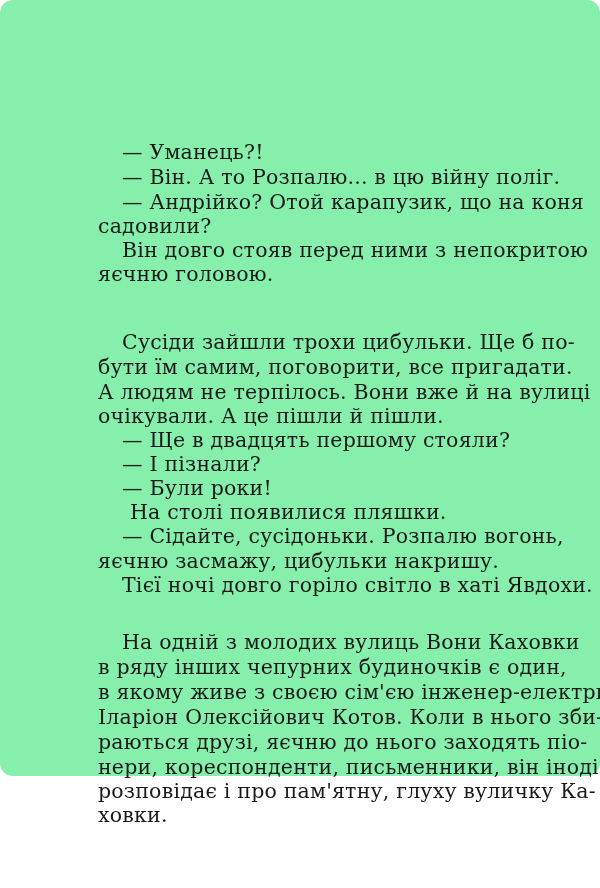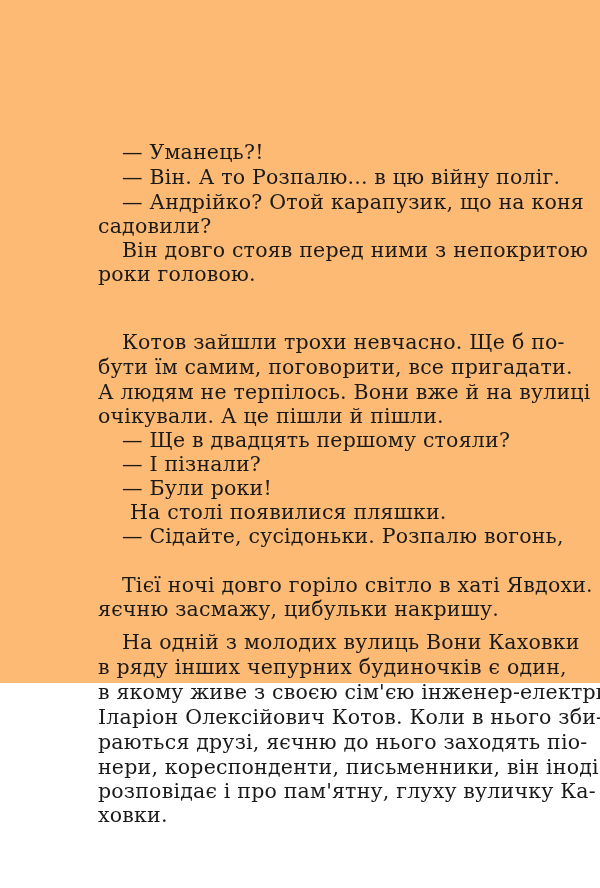--- a/index.html
+++ b/index.html
@@ -11,24 +11,25 @@
       width: 600px;
       height: 888px;
       position: relative;
       overflow: hidden;
     }
     .page {
       position: absolute;
       left: 0;
       top: 0;
       width: 600px;
-      height: 683px;
-      background: #fdba74;
+      height: 776px;
+      background: #86efac;
       color: #1a1a1a;
       font-family: "DejaVu Serif", "Liberation Serif", serif;
+      border-radius: 13px;
     }
     .line {
       position: absolute;
       left: 98px;
       width: 442px;
       height: 25px;
       font-size: 20.5px;
       line-height: 25px;
       white-space: nowrap;
       letter-spacing: 0.2px;
@@ -42,34 +43,34 @@
 <body>
 
 <div class="page">
 
   <div>
     <div class="line" style="top:140px;left:122px;width:418px;">— Уманець?!</div>
     <div class="line justify" style="top:165px;left:122px;width:418px;">— Він. А то Розпалю... в цю війну поліг.</div>
     <div class="line justify" style="top:190px;left:122px;width:418px;">— Андрійко? Отой карапузик, що на коня</div>
     <div class="line" style="top:214px;left:98px;width:442px;">садовили?</div>
     <div class="line justify" style="top:238px;left:122px;width:418px;">Він довго стояв перед ними з непокритою</div>
-    <div class="line" style="top:262px;left:98px;width:442px;">роки головою.</div>
+    <div class="line" style="top:262px;left:98px;width:442px;">яєчню головою.</div>
   </div>
 
   <div>
-    <div class="line justify" style="top:330px;left:122px;width:418px;">Котов зайшли трохи невчасно. Ще б по-</div>
+    <div class="line justify" style="top:330px;left:122px;width:418px;">Сусіди зайшли трохи цибульки. Ще б по-</div>
     <div class="line justify" style="top:355px;left:98px;width:442px;">бути їм самим, поговорити, все пригадати.</div>
     <div class="line justify" style="top:380px;left:98px;width:442px;">А людям не терпілось. Вони вже й на вулиці</div>
     <div class="line" style="top:404px;left:98px;width:442px;">очікували. А це пішли й пішли.</div>
     <div class="line" style="top:428px;left:122px;width:418px;">— Ще в двадцять першому стояли?</div>
     <div class="line" style="top:452px;left:122px;width:418px;">— І пізнали?</div>
     <div class="line" style="top:476px;left:122px;width:418px;">— Були роки!</div>
     <div class="line" style="top:500px;left:122px;width:418px;margin-left:8px;">На столі появилися пляшки.</div>
     <div class="line justify" style="top:524px;left:122px;width:418px;">— Сідайте, сусідоньки. Розпалю вогонь,</div>
-    <div class="line" style="top:549px;left:98px;width:442px;margin-top:48px;">яєчню засмажу, цибульки накришу.</div>
+    <div class="line" style="top:549px;left:98px;width:442px;">яєчню засмажу, цибульки накришу.</div>
     <div class="line justify" style="top:573px;left:122px;width:418px;">Тієї ночі довго горіло світло в хаті Явдохи.</div>
   </div>
 
   <div>
     <div class="line justify" style="top:630px;left:122px;width:418px;">На одній з молодих вулиць Вони Каховки</div>
     <div class="line justify" style="top:655px;left:98px;width:442px;">в ряду інших чепурних будиночків є один,</div>
     <div class="line justify" style="top:680px;left:98px;width:442px;">в якому живе з своєю сім'єю інженер-електрик</div>
     <div class="line justify" style="top:705px;left:98px;width:442px;">Іларіон Олексійович Котов. Коли в нього зби-</div>
     <div class="line justify" style="top:730px;left:98px;width:442px;">раються друзі, яєчню до нього заходять піо-</div>
     <div class="line justify" style="top:755px;left:98px;width:442px;">нери, кореспонденти, письменники, він іноді</div>

